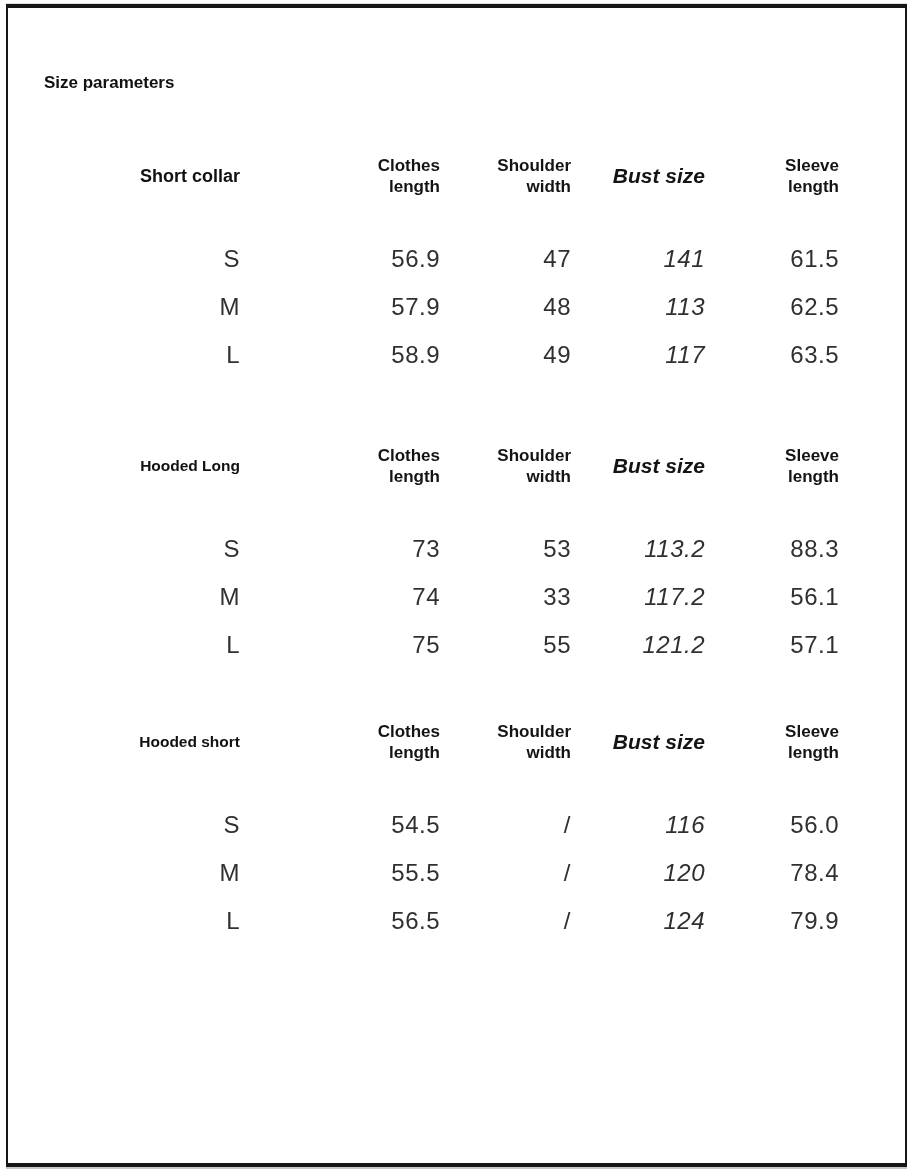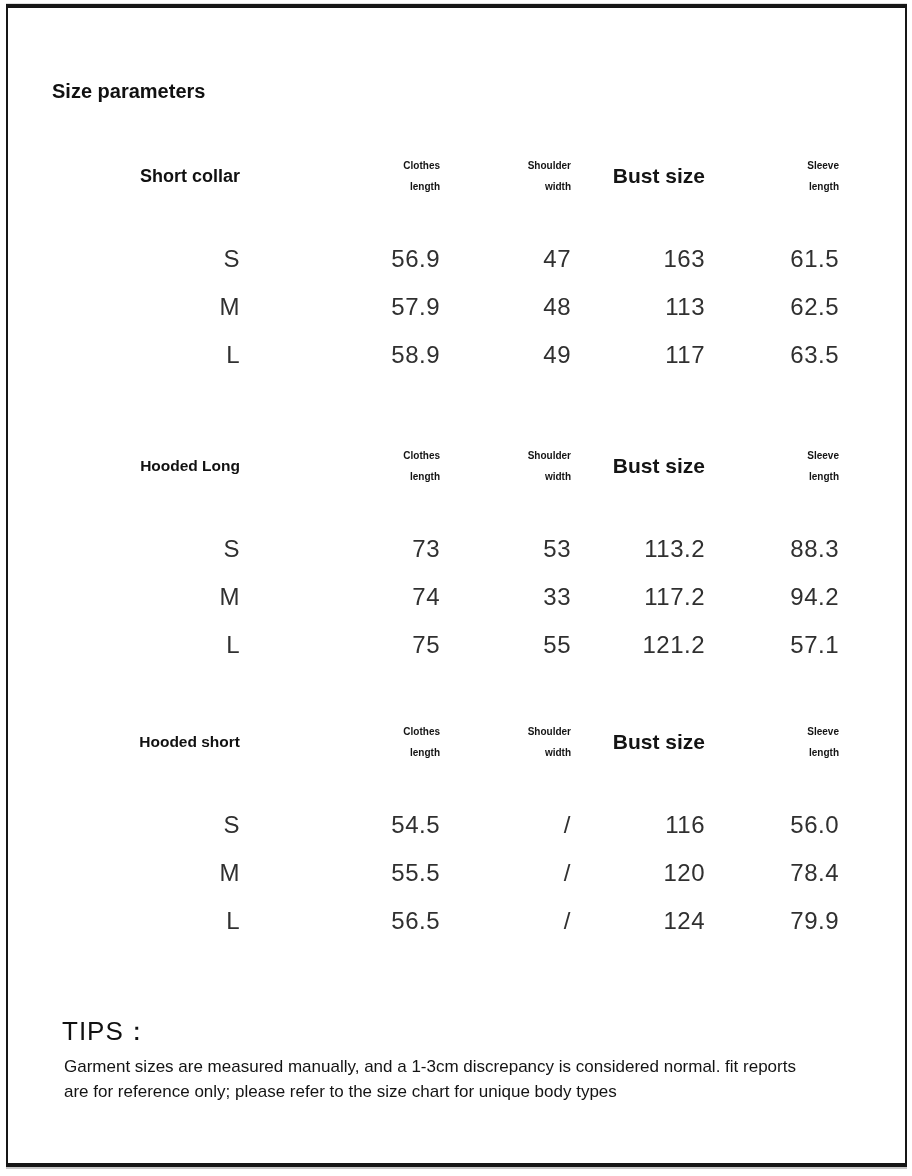--- a/index.html
+++ b/index.html
@@ -25,22 +25,22 @@
     border: 2px solid #161616;
     border-top-width: 4px;
     border-bottom-width: 4px;
     box-shadow: 0 2px 0 rgba(130,130,130,0.45), 0 -1px 0 rgba(160,160,160,0.35);
     pointer-events: none;
   }
   .title {
     position: absolute;
     left: 40px;
     top: 66px;
-    margin: 12px;
-    font-size: 20px;
+    margin: 4px;
+    font-size: 17px;
     font-weight: 700;
     line-height: 26px;
     color: #111;
   }
   .size-table {
     position: absolute;
     left: 0;
     width: 100%;
   }
   .t1 { top: 150px; }
@@ -53,30 +53,30 @@
   .header-row { height: 52px; }
   .data-row { height: 48px; }
   .data-row.first { margin-top: 33px; }
   .cell {
     text-align: right;
     flex: 0 0 auto;
   }
   .c1 { margin-left: 40px; width: 200px; }
   .c2 { margin-left: 50px; width: 150px; }
   .c3 { margin-left: -19px; width: 150px; }
-  .c4 { margin-left: -16px; width: 150px; }
+  .c4 { margin-left: -16px; width: 150px; font-style: italic; }
   .c5 { margin-left: -16px; width: 150px; }
   .table-name {
     font-weight: 600;
     font-size: 15.5px;
     color: #111;
   }
   .t1 .table-name { font-size: 18px; }
   .colhead {
-    font-size: 10px;
+    font-size: 17px;
     font-weight: 600;
     line-height: 21px;
     white-space: pre-line;
     color: #141414;
   }
   .colhead.bust {
     font-size: 21px;
     line-height: 24px;
     white-space: nowrap;
   }
@@ -125,21 +125,21 @@
       <div class="cell c3 colhead">Shoulder
 width</div>
       <div class="cell c4 colhead bust">Bust size</div>
       <div class="cell c5 colhead">Sleeve
 length</div>
     </div>
     <div class="row data-row first">
       <div class="cell c1 size-label">S</div>
       <div class="cell c2 value">56.9</div>
       <div class="cell c3 value">47</div>
-      <div class="cell c4 value">163</div>
+      <div class="cell c4 value">141</div>
       <div class="cell c5 value">61.5</div>
     </div>
     <div class="row data-row">
       <div class="cell c1 size-label">M</div>
       <div class="cell c2 value">57.9</div>
       <div class="cell c3 value">48</div>
       <div class="cell c4 value">113</div>
       <div class="cell c5 value">62.5</div>
     </div>
     <div class="row data-row">
@@ -167,21 +167,21 @@
       <div class="cell c2 value">73</div>
       <div class="cell c3 value">53</div>
       <div class="cell c4 value">113.2</div>
       <div class="cell c5 value">88.3</div>
     </div>
     <div class="row data-row">
       <div class="cell c1 size-label">M</div>
       <div class="cell c2 value">74</div>
       <div class="cell c3 value">33</div>
       <div class="cell c4 value">117.2</div>
-      <div class="cell c5 value">94.2</div>
+      <div class="cell c5 value">56.1</div>
     </div>
     <div class="row data-row">
       <div class="cell c1 size-label">L</div>
       <div class="cell c2 value">75</div>
       <div class="cell c3 value">55</div>
       <div class="cell c4 value">121.2</div>
       <div class="cell c5 value">57.1</div>
     </div>
   </section>
 
@@ -212,17 +212,13 @@
     </div>
     <div class="row data-row">
       <div class="cell c1 size-label">L</div>
       <div class="cell c2 value">56.5</div>
       <div class="cell c3 value">/</div>
       <div class="cell c4 value">124</div>
       <div class="cell c5 value">79.9</div>
     </div>
   </section>
 
-  <section class="tips">
-    <h2 class="tips-heading">TIPS：</h2>
-    <p class="tips-body">Garment sizes are measured manually, and a 1-3cm discrepancy is considered normal. fit reports are for reference only; please refer to the size chart for unique body types</p>
-  </section>
 </div>
 
 </body></html>

